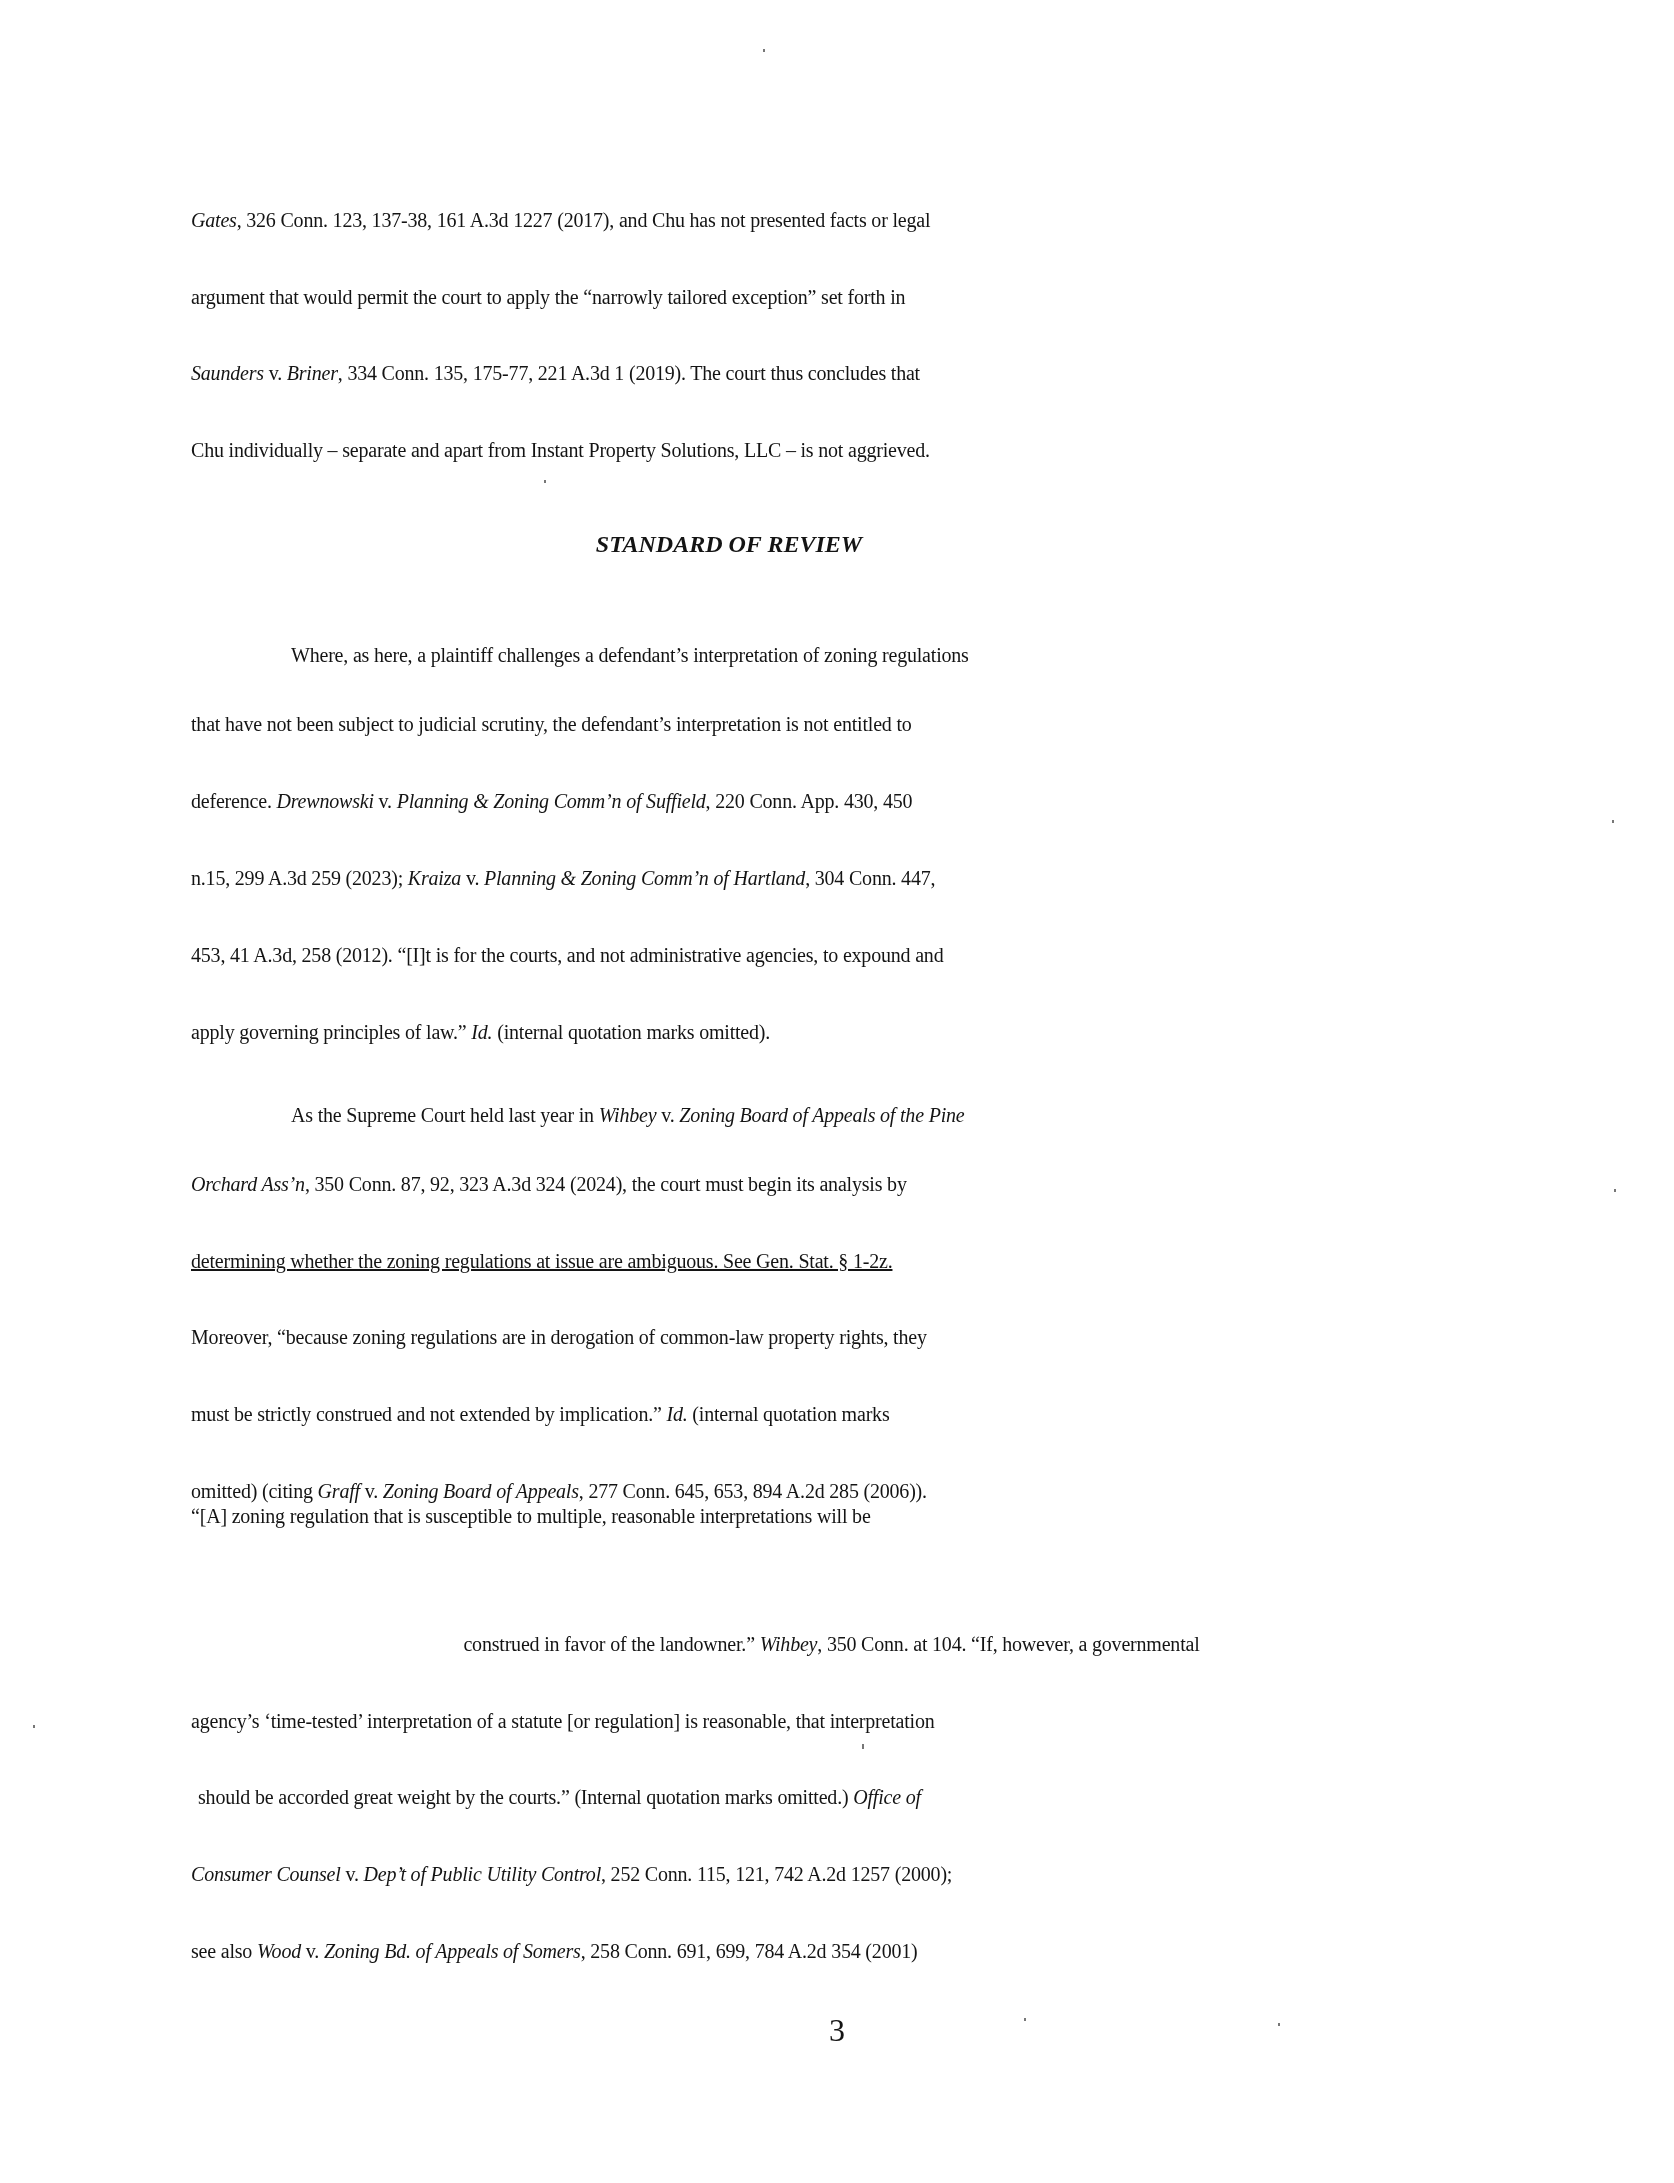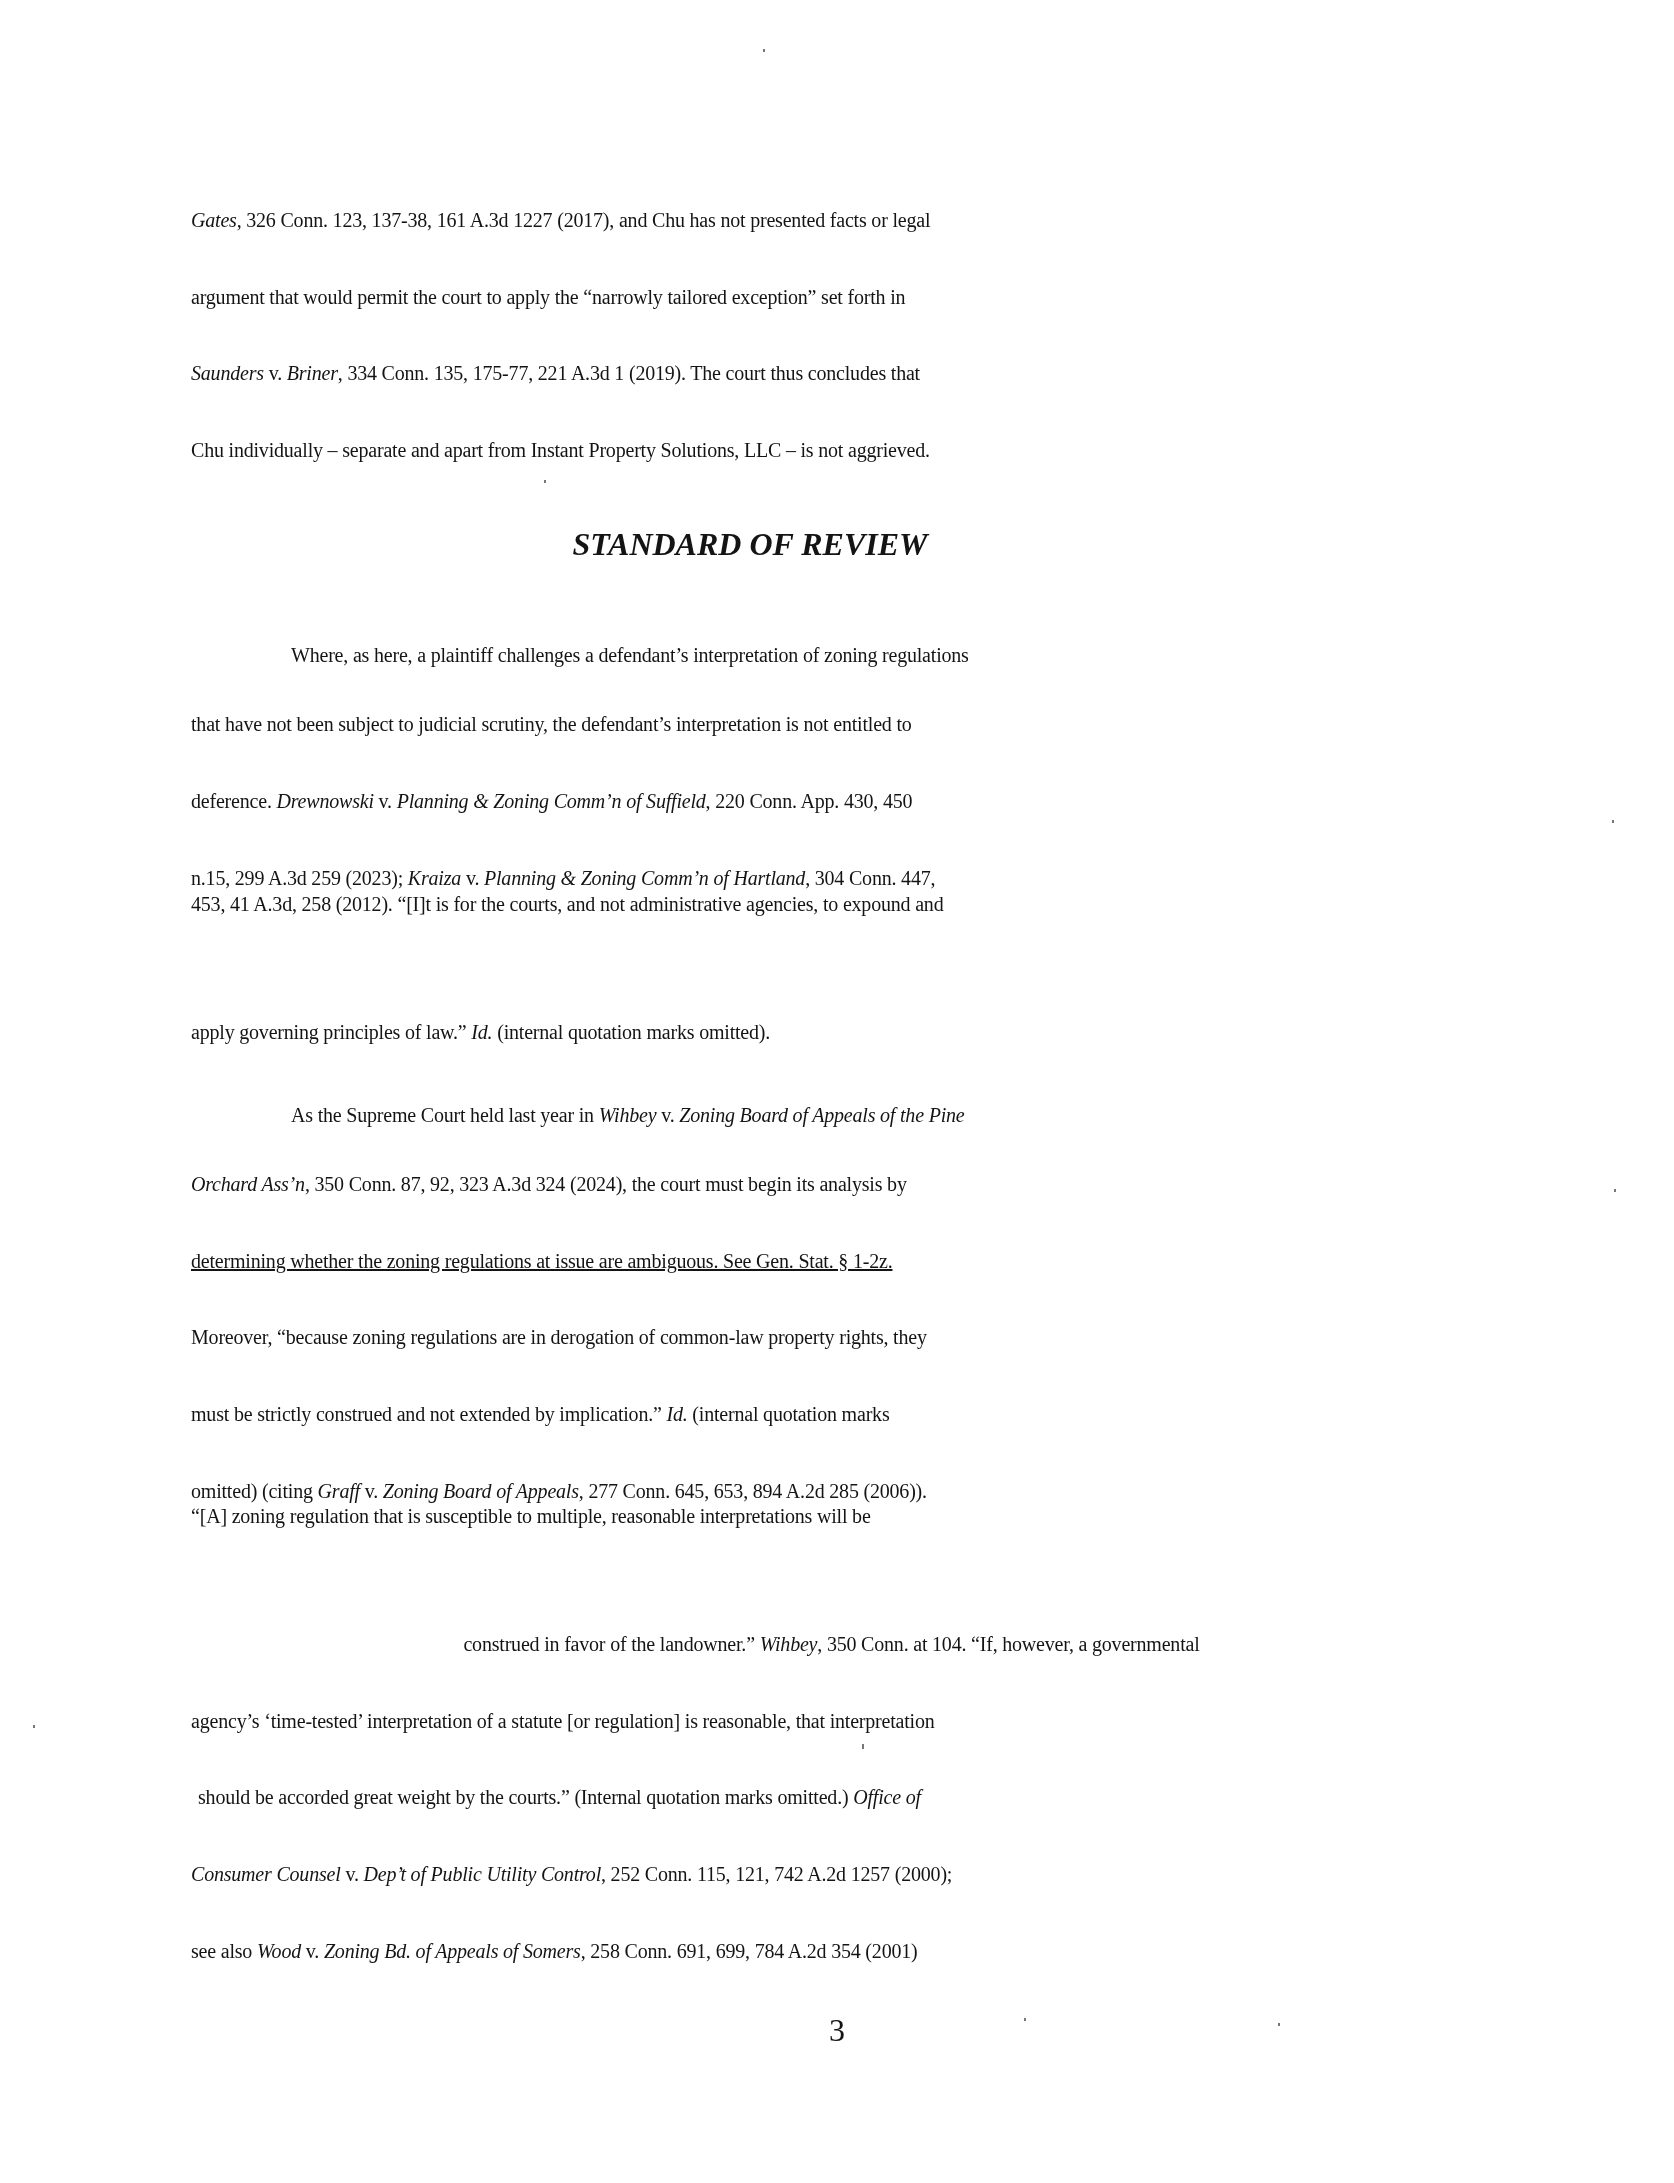--- a/index.html
+++ b/index.html
@@ -10,21 +10,21 @@
   }
   .page { position: absolute; left: 0; top: 0; width: 1674px; height: 2183px; }
   .line {
     position: absolute; left: 191px; width: 1281px;
     font-size: 20px; line-height: 39px; white-space: nowrap;
     letter-spacing: -0.2px;
   }
   .line.indent { left: 291px; margin-top: 8px; }
   .heading {
     position: absolute; left: 0; width: 1458px; text-align: center;
-    font-size: 32px; line-height: 39px; font-weight: bold; font-style: italic; padding-left: 21px;
+    font-size: 24px; line-height: 39px; font-weight: bold; font-style: italic;
   }
   .pagenum {
     position: absolute; left: 0; width: 1674px; text-align: center;
     font-size: 32px; line-height: 39px;
   }
   i { font-style: italic; }
   .speck { position: absolute; width: 1.7px; height: 2.5px; background: #777; }
 </style>
 </head>
 <body>
@@ -38,21 +38,21 @@
       <div class="line" style="top: 431px;"><span>Chu individually – separate and apart from Instant Property Solutions, LLC – is not aggrieved.</span></div>
     </div>
 
   <div class="heading" style="top:525px;">STANDARD OF REVIEW</div>
 
   <div id="block-p1">
       <div class="line indent" style="top: 628px;"><span>Where, as here, a plaintiff challenges a defendant’s interpretation of zoning regulations</span></div>
       <div class="line" style="top: 705px;"><span>that have not been subject to judicial scrutiny, the defendant’s interpretation is not entitled to</span></div>
       <div class="line" style="top: 782px;"><span>deference. </span><i>Drewnowski</i><span> v. </span><i>Planning &amp; Zoning Comm’n of Suffield</i><span>, 220 Conn. App. 430, 450</span></div>
       <div class="line" style="top: 859px;"><span>n.15, 299 A.3d 259 (2023); </span><i>Kraiza</i><span> v. </span><i>Planning &amp; Zoning Comm’n of Hartland</i><span>, 304 Conn. 447,</span></div>
-      <div class="line" style="top: 885px;"><span>453, 41 A.3d, 258 (2012). “[I]t is for the courts, and not administrative agencies, to expound and</span></div>
+      <div class="line" style="top: 936px;"><span>453, 41 A.3d, 258 (2012). “[I]t is for the courts, and not administrative agencies, to expound and</span></div>
       <div class="line" style="top: 1013px;"><span>apply governing principles of law.” </span><i>Id.</i><span> (internal quotation marks omitted).</span></div>
     </div>
 
   <div id="block-p2">
       <div class="line indent" style="top: 1088px;"><span>As the Supreme Court held last year in </span><i>Wihbey</i><span> v. </span><i>Zoning Board of Appeals of the Pine</i></div>
       <div class="line" style="top: 1165px;"><i>Orchard Ass’n</i><span>, 350 Conn. 87, 92, 323 A.3d 324 (2024), the court must begin its analysis by</span></div>
       <div class="line" style="top: 1242px; text-decoration: underline;"><span>determining whether the zoning regulations at issue are ambiguous. See Gen. Stat. § 1-2z.</span></div>
       <div class="line" style="top: 1318px;"><span>Moreover, “because zoning regulations are in derogation of common-law property rights, they</span></div>
       <div class="line" style="top: 1395px;"><span>must be strictly construed and not extended by implication.” </span><i>Id.</i><span> (internal quotation marks</span></div>
       <div class="line" style="top: 1472px;"><span>omitted) (citing </span><i>Graff</i><span> v. </span><i>Zoning Board of Appeals</i><span>, 277 Conn. 645, 653, 894 A.2d 285 (2006)).</span></div>

